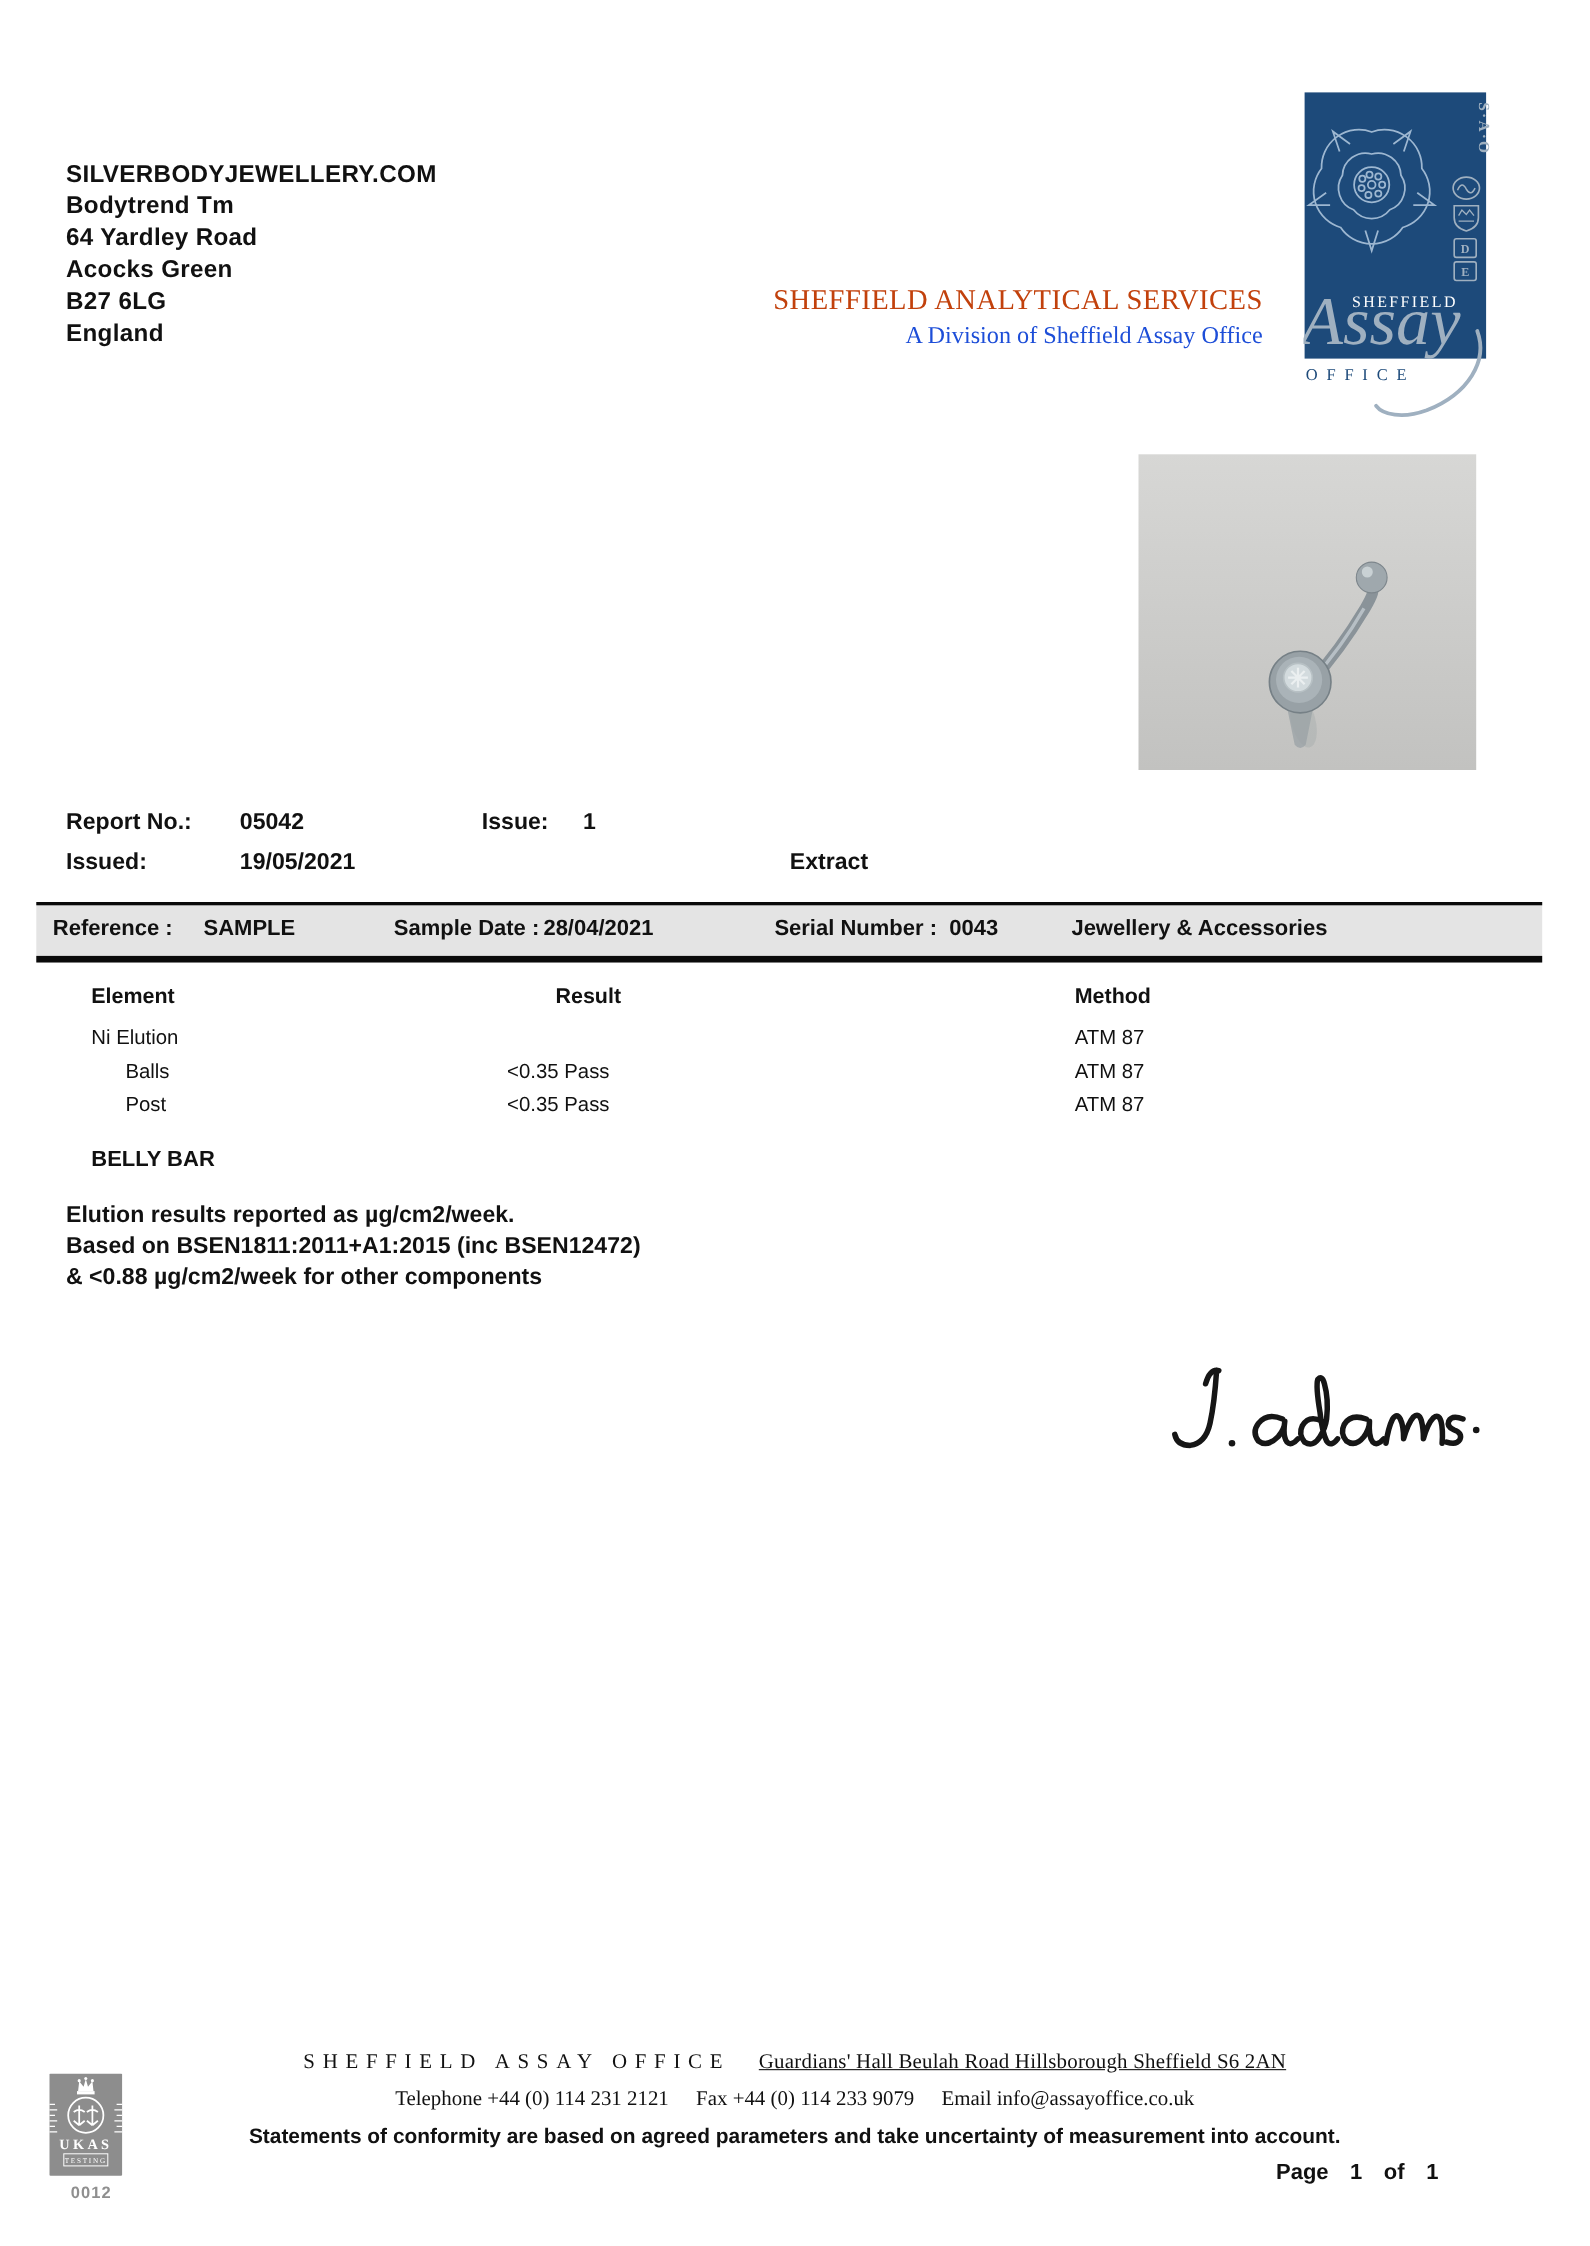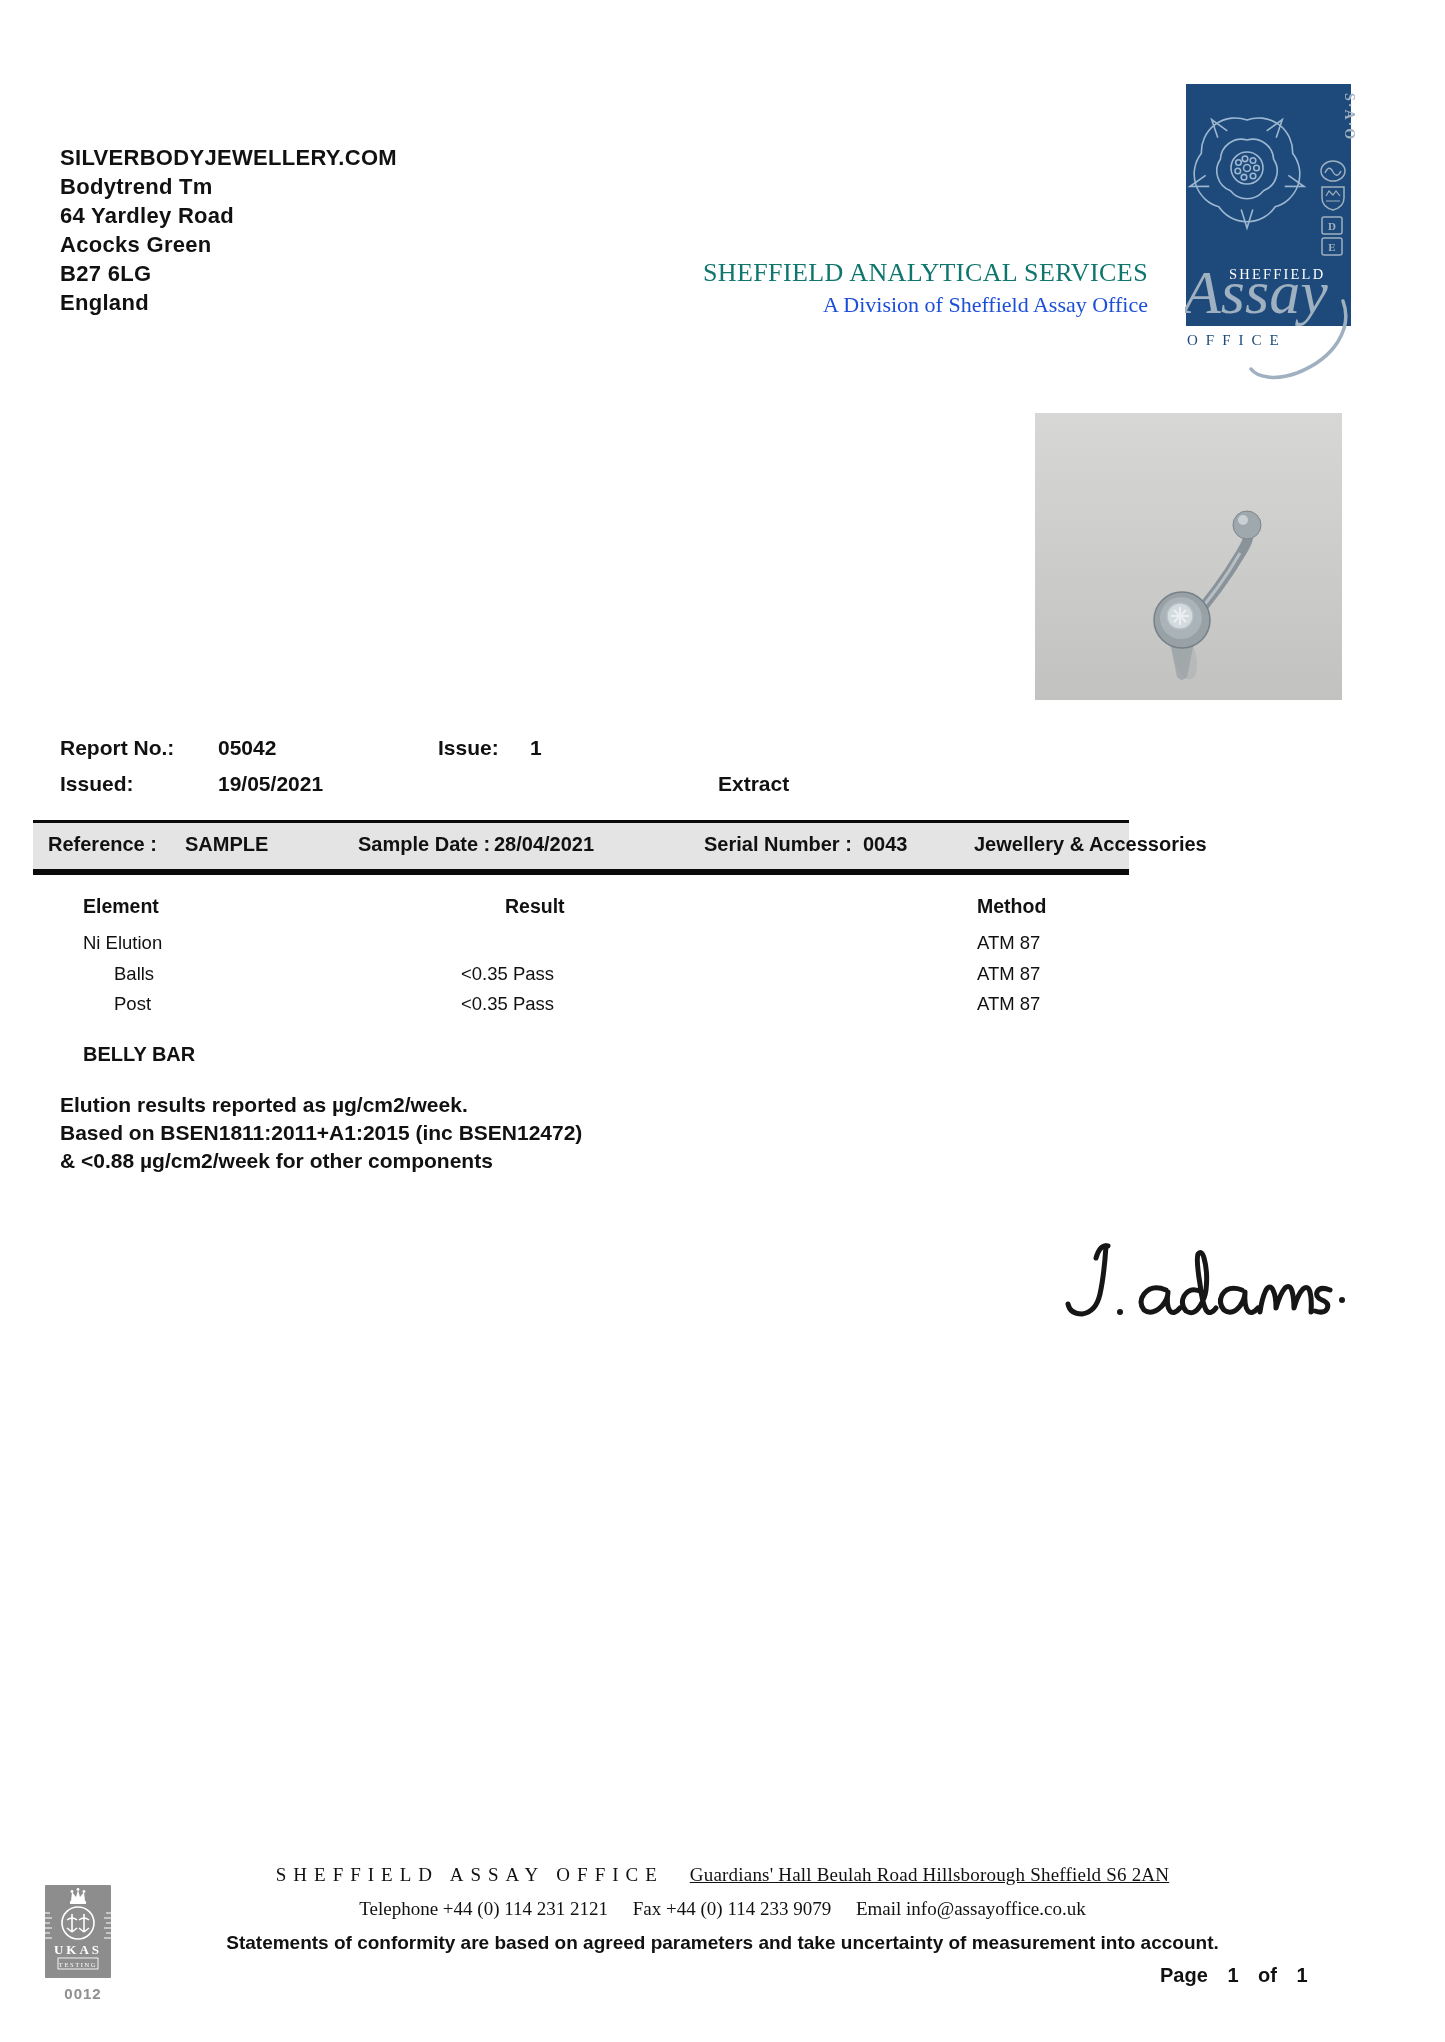--- a/index.html
+++ b/index.html
@@ -7,34 +7,34 @@
     position:relative;width:1445px;height:2042px;background:#ffffff;overflow:hidden;
     font-family:"Liberation Sans","DejaVu Sans",sans-serif;color:#111;
   }
   .abs{position:absolute;}
 
   
   .address{left:60px;top:143px;font-weight:bold;font-size:22px;line-height:29px;letter-spacing:.3px;}
 
   
   .division{right:297px;top:258px;text-align:right;font-family:"Liberation Serif","DejaVu Serif",serif;}
-  .div-title{font-size:26px;color:#0f766e;letter-spacing:.4px;}
+  .div-title{font-size:26px;color:#c2410c;letter-spacing:.4px;}
   .div-sub{font-size:22px;color:#1d4ed8;margin-top:4px;}
 
   
   .photo{left:1035px;top:413px;width:307px;height:287px;background:linear-gradient(#d7d7d5,#c2c2c0);}
   .photo svg{display:block;}
 
   
   .reportrow{left:60px;top:736px;width:900px;height:28px;font-weight:bold;font-size:21px;}
   .reportrow2{top:772px;text-align:right;}
   .ri{position:absolute;top:0;white-space:nowrap;}
 
   
-  .refbar{left:33px;top:820px;width:1096px;height:46px;background:#e4e4e4;
+  .refbar{left:33px;top:820px;width:1369px;height:46px;background:#e4e4e4;
     border-top:3px solid #0a0a0a;border-bottom:6px solid #0a0a0a;font-weight:bold;font-size:20px;}
   .refbar .ri{top:10px;}
 
   
   .rtable{left:35px;top:895px;width:1377px;height:200px;font-size:18.5px;}
   .rtable .hdr{font-weight:bold;font-size:19.5px;}
   .cell{position:absolute;white-space:nowrap;}
   .belly{left:83px;top:1043px;font-weight:bold;font-size:20px;position:absolute;}
 
   

